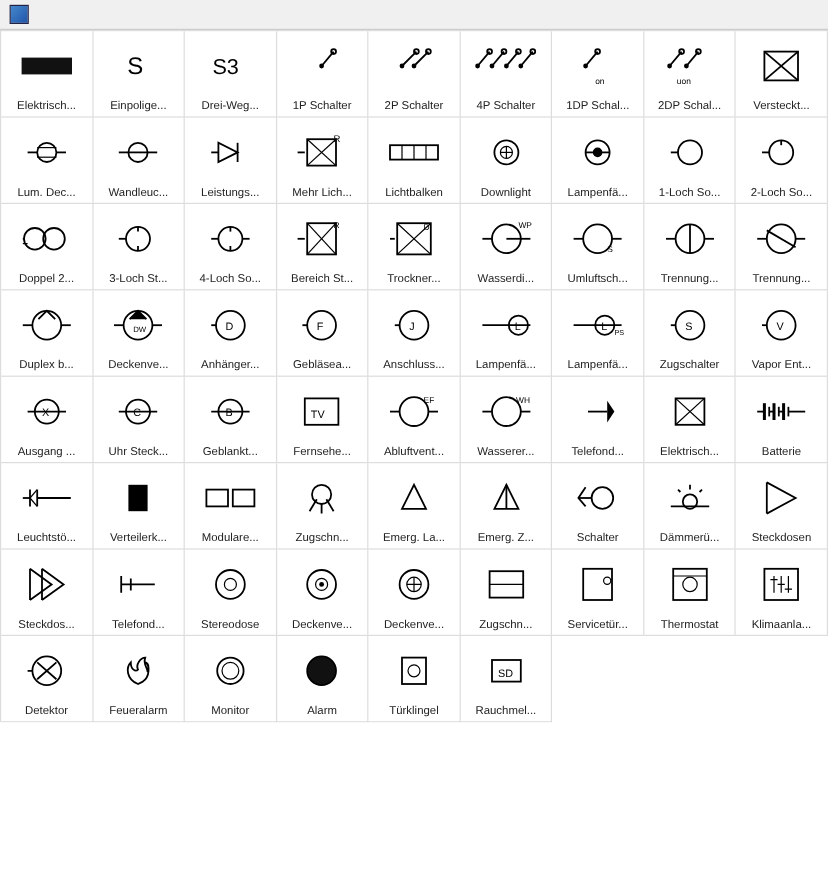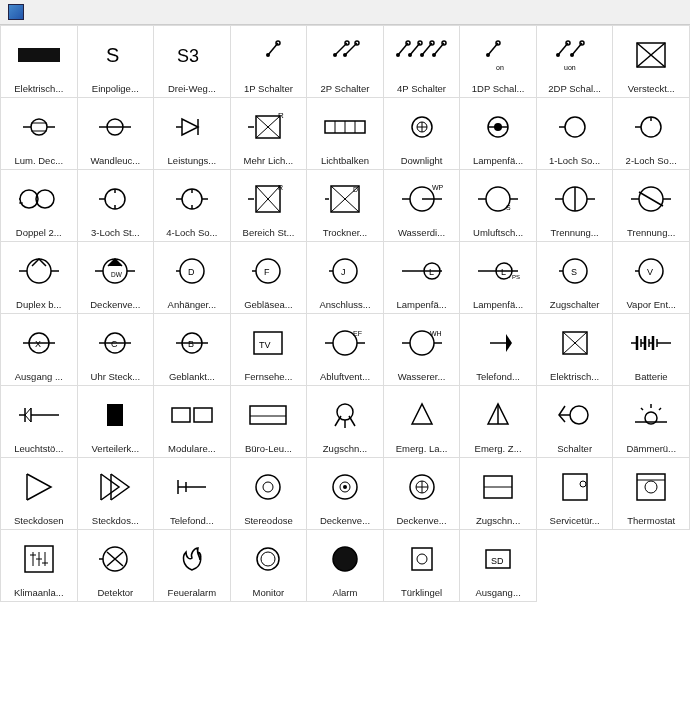--- a/index.html
+++ b/index.html
@@ -584,29 +584,20 @@
       <div class="symbol">
         <svg width="44" height="30">
           <rect x="2" y="8" width="18" height="14" fill="none" stroke="#000" stroke-width="1.5"></rect>
           <rect x="24" y="8" width="18" height="14" fill="none" stroke="#000" stroke-width="1.5"></rect>
         </svg>
       </div>
       <div class="label">Modulare...</div>
     </div>
     <div class="cell">
       <div class="symbol">
-        <svg width="44" height="30">
-          <rect x="4" y="6" width="36" height="18" fill="none" stroke="#000" stroke-width="1.5"></rect>
-          <path d="M4 16 L40 16" stroke="#000" stroke-width="1"></path>
-        </svg>
-      </div>
-      <div class="label">Büro-Leu...</div>
-    </div>
-    <div class="cell">
-      <div class="symbol">
         <svg width="36" height="34">
           <circle cx="18" cy="14" r="8" fill="none" stroke="#000" stroke-width="1.5"></circle>
           <line x1="14" y1="18" x2="8" y2="28" stroke="#000" stroke-width="1.5"></line>
           <line x1="22" y1="18" x2="28" y2="28" stroke="#000" stroke-width="1.5"></line>
           <line x1="18" y1="22" x2="18" y2="30" stroke="#000" stroke-width="1.5"></line>
         </svg>
       </div>
       <div class="label">Zugschn...</div>
     </div>
     <div class="cell">
@@ -790,15 +781,15 @@
       </div>
       <div class="label">Türklingel</div>
     </div>
     <div class="cell">
       <div class="symbol">
         <svg width="36" height="34">
           <rect x="6" y="8" width="24" height="18" fill="none" stroke="#000" stroke-width="1.5"></rect>
           <text x="11" y="22" font-size="9" fill="#000">SD</text>
         </svg>
       </div>
-      <div class="label">Ausgang...</div>
+      <div class="label">Rauchmel...</div>
     </div>
   </div>
 
 </body></html>

